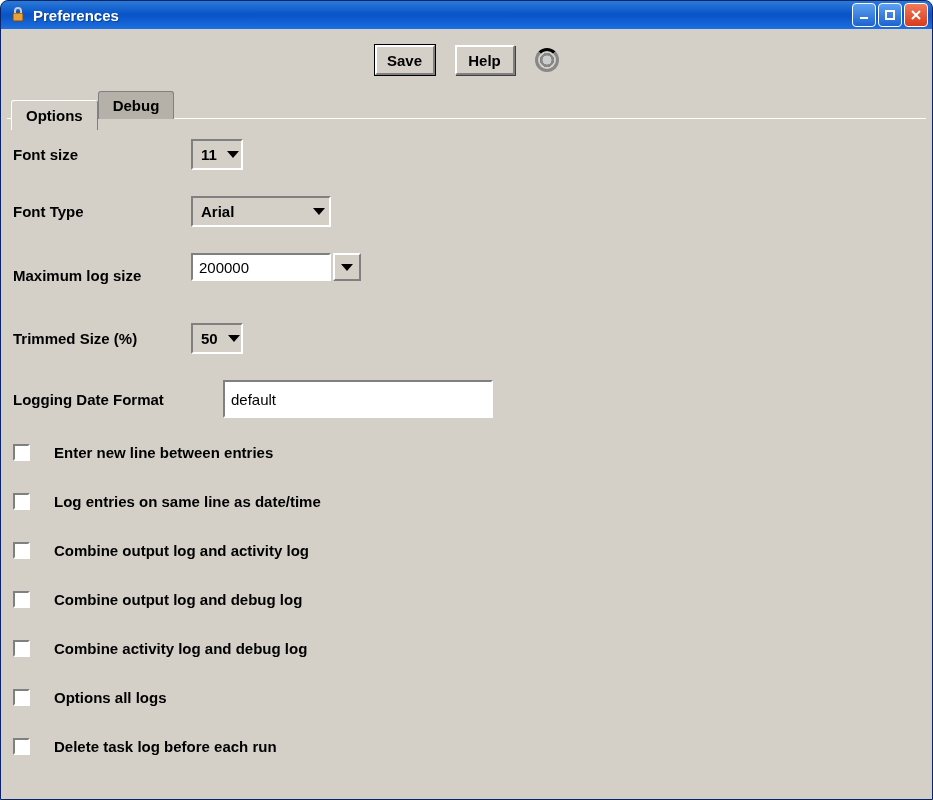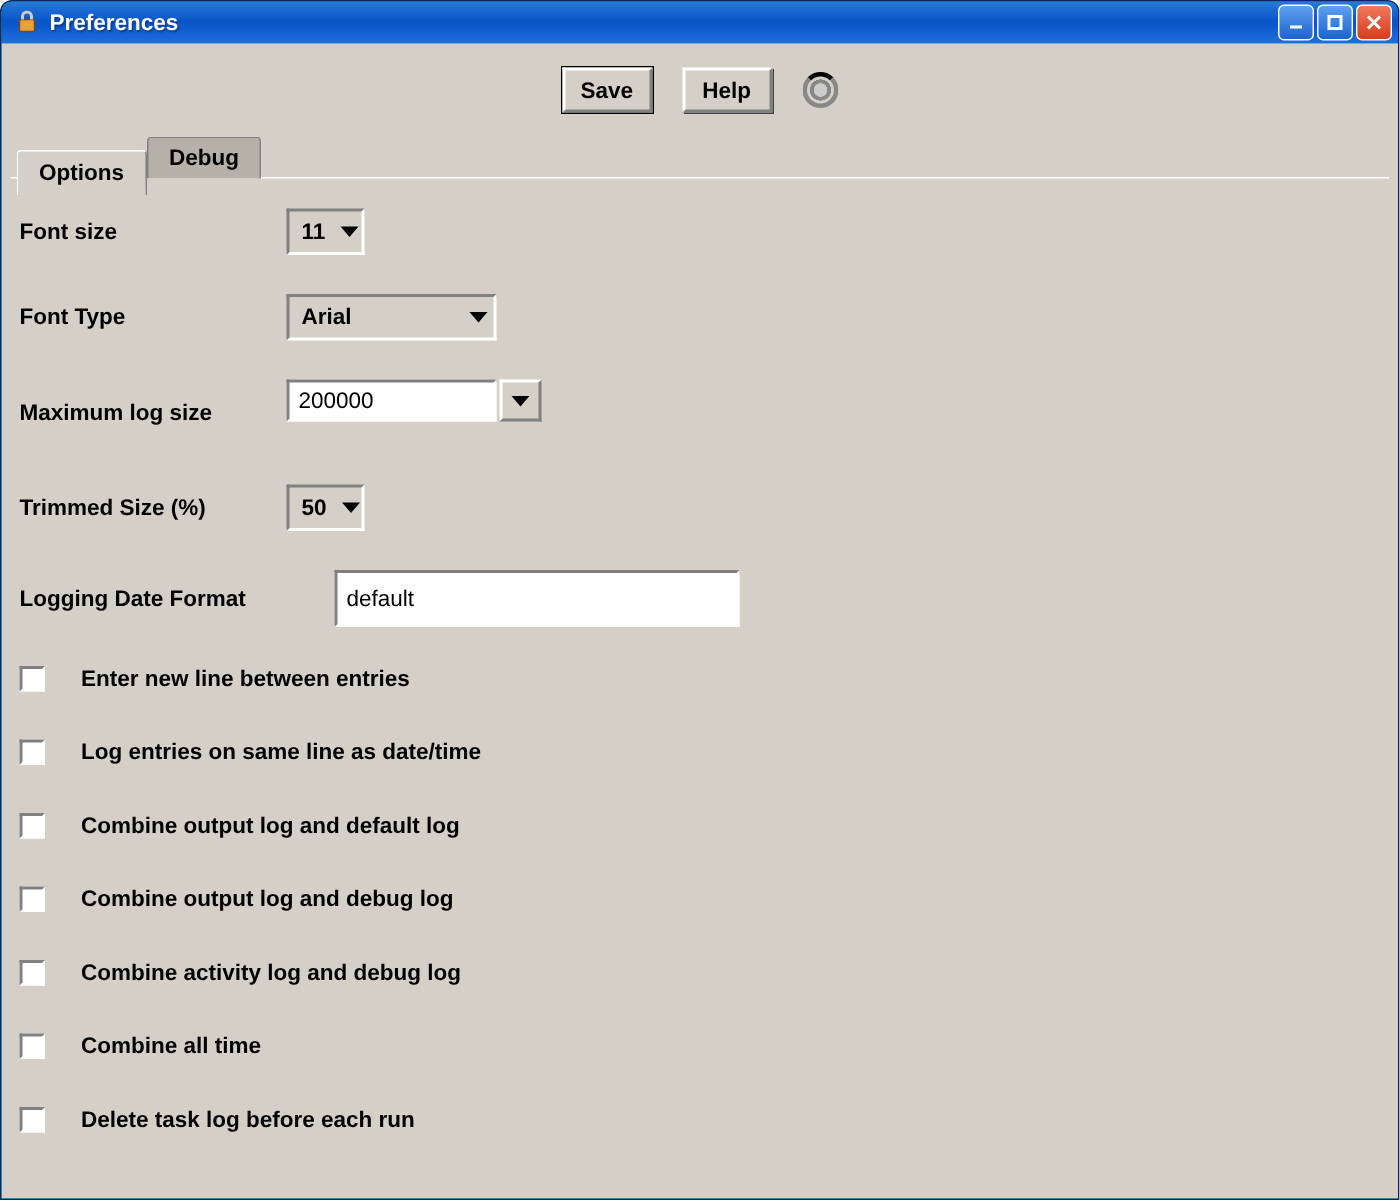--- a/index.html
+++ b/index.html
@@ -10,21 +10,21 @@
     width: 933px;
     height: 800px;
     overflow: hidden;
   }
   .window {
     width: 933px;
     height: 800px;
     border: 1px solid #0a246a;
     border-radius: 8px 8px 0 0;
     overflow: hidden;
-    background: #14b8a6;
+    background: #0c4a6e;
     display: flex;
     flex-direction: column;
   }
   .titlebar {
     height: 33px;
     background: linear-gradient(to bottom, #2a7ad8 0%, #0a56c9 45%, #0a56c9 55%, #1e6fe0 100%);
     display: flex;
     align-items: center;
     padding: 0 4px 0 8px;
     color: #fff;
@@ -323,33 +323,33 @@
           <div class="check-row">
             <div class="checkbox"></div>
             <span class="check-label">Enter new line between entries</span>
           </div>
           <div class="check-row">
             <div class="checkbox"></div>
             <span class="check-label">Log entries on same line as date/time</span>
           </div>
           <div class="check-row">
             <div class="checkbox"></div>
-            <span class="check-label">Combine output log and default log</span>
+            <span class="check-label">Combine output log and activity log</span>
           </div>
           <div class="check-row">
             <div class="checkbox"></div>
             <span class="check-label">Combine output log and debug log</span>
           </div>
           <div class="check-row">
             <div class="checkbox"></div>
             <span class="check-label">Combine activity log and debug log</span>
           </div>
           <div class="check-row">
             <div class="checkbox"></div>
-            <span class="check-label">Combine all time</span>
+            <span class="check-label">Options all logs</span>
           </div>
           <div class="check-row">
             <div class="checkbox"></div>
             <span class="check-label">Delete task log before each run</span>
           </div>
         </div>
 
     </div>
   </div>
 </div>

